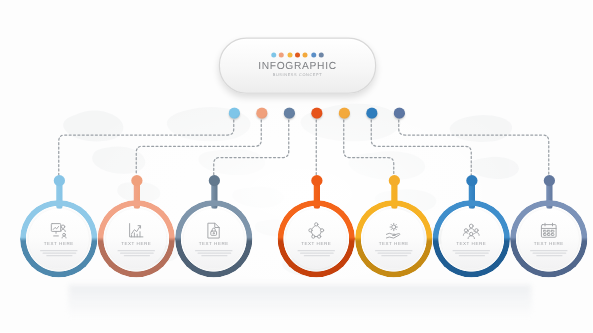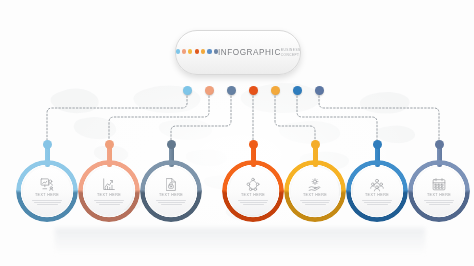--- a/index.html
+++ b/index.html
@@ -19,21 +19,21 @@
          background:radial-gradient(ellipse at 50% 50%, rgba(255,255,255,.95) 0%, rgba(255,255,255,0) 70%);
          pointer-events:none;}
 
   
   #header-pill{
     position:absolute;left:175px;top:30px;width:124px;height:43px;
     border-radius:22px;
     background:linear-gradient(180deg,#ffffff 0%,#f7f7f7 55%,#ededed 100%);
     border:1px solid #d8d8d8;
     box-shadow:0 3px 6px rgba(0,0,0,.13), inset 0 1px 0 #ffffff;
-    display:flex;flex-direction:row;align-items:center;justify-content:center;
+    display:flex;flex-direction:column;align-items:center;justify-content:center;
   }
   #pill-dots{display:flex;gap:2.2px;margin-bottom:2px;}
   #pill-dots i{display:block;width:4.2px;height:4.2px;border-radius:50%;}
   .pill-title{
     font-size:8.2px;letter-spacing:.55px;color:#7d7f83;font-weight:400;
     line-height:9px;
   }
   .pill-sub{
     font-size:3.1px;letter-spacing:.5px;color:#a8aaad;line-height:5px;
     transform:scale(1);margin-top:1px;

